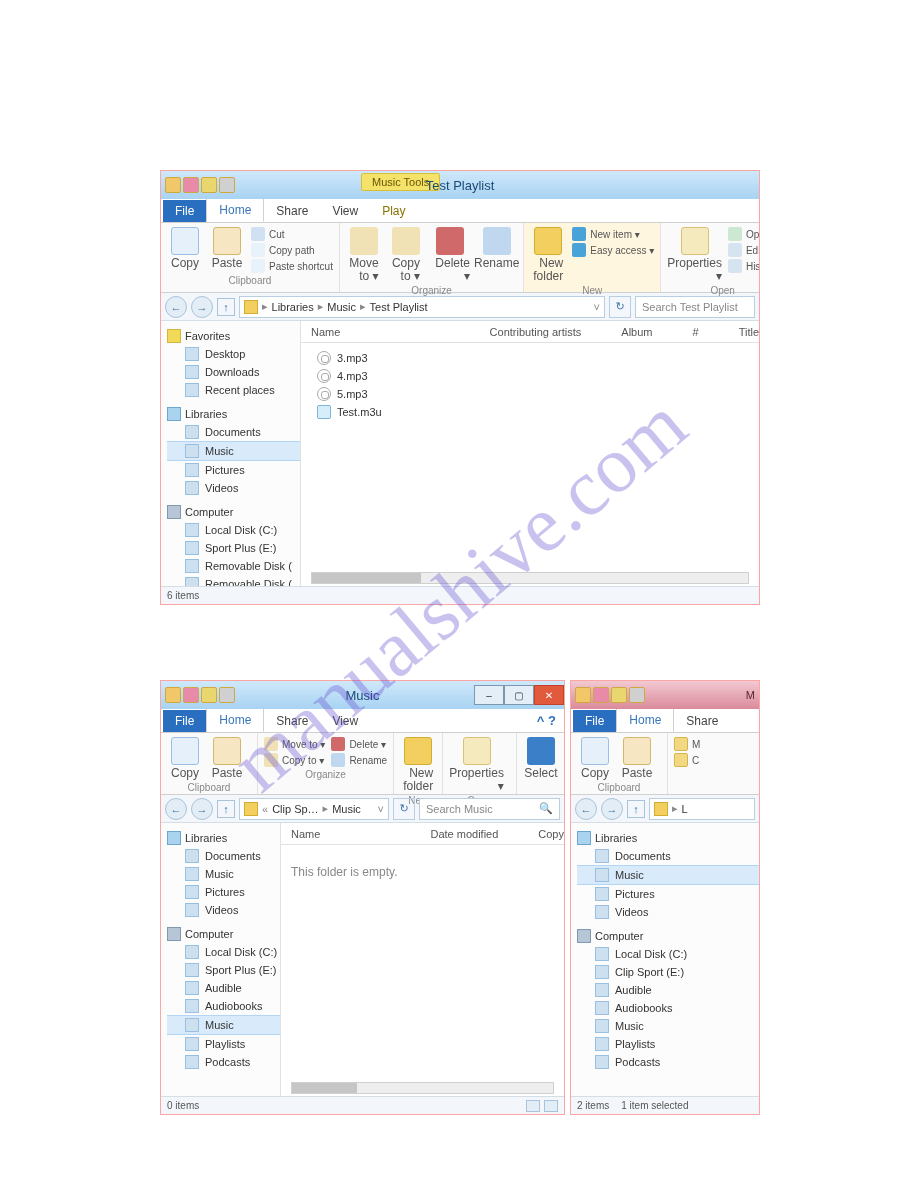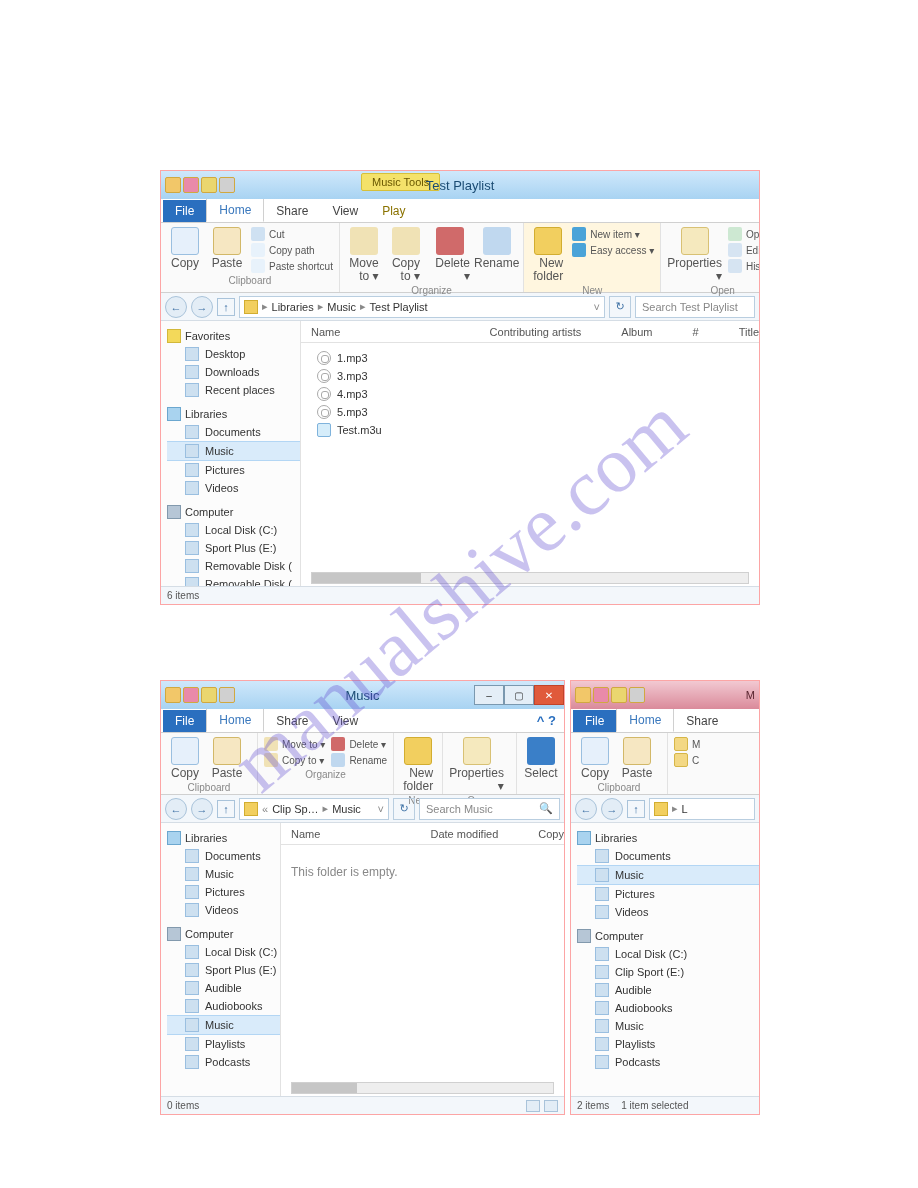--- a/index.html
+++ b/index.html
@@ -304,24 +304,20 @@
       <div class="colhead">
         <span style="width:170px">Name</span>
         <span>Contributing artists</span>
         <span>Album</span>
         <span>#</span>
         <span>Title</span>
       </div>
       <div class="filelist">
         <div class="file-row">
             <div class="fi"></div>
-            <span>1.mp3</span>
-          </div>
-        <div class="file-row">
-            <div class="fi"></div>
             <span>3.mp3</span>
           </div>
         <div class="file-row">
             <div class="fi"></div>
             <span>4.mp3</span>
           </div>
         <div class="file-row">
             <div class="fi"></div>
             <span>5.mp3</span>
           </div>

